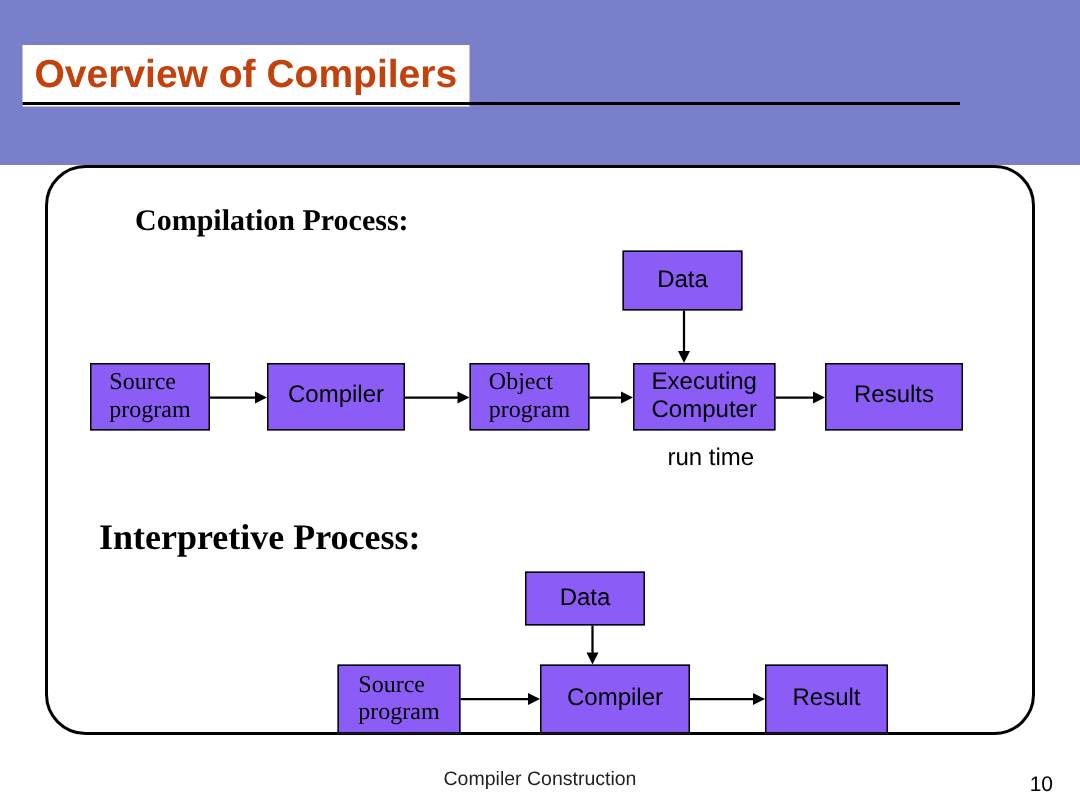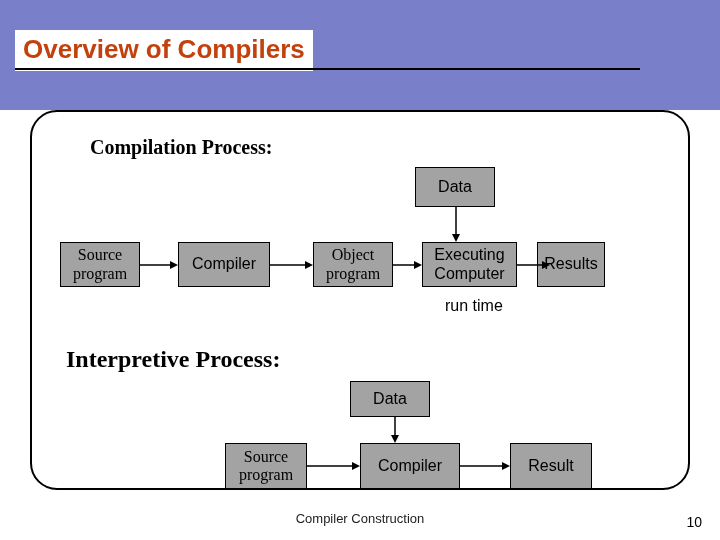--- a/index.html
+++ b/index.html
@@ -5,21 +5,21 @@
   *{box-sizing:border-box;margin:0;padding:0}
   body{width:720px;height:540px;background:#fff;font-family:Arial,Helvetica,sans-serif;position:relative;overflow:hidden}
   .header-band{background:#7a7fc9;height:110px;width:100%;position:relative}
   .title{position:absolute;top:30px;left:15px;background:#fff;font-size:26px;font-weight:bold;color:#c2410c;padding:4px 8px 6px 8px}
   .under-line{position:absolute;top:68px;left:15px;width:625px;height:2px;background:#000}
   .content{position:absolute;top:110px;left:30px;right:30px;bottom:50px;border:2px solid #000;border-radius:27px;padding:18px 28px}
   .sub-title{font-family:'Times New Roman',serif;font-size:20px;font-weight:bold;margin:6px 0 8px 30px}
   .sub-title2{font-family:'Times New Roman',serif;font-size:24px;font-weight:bold;margin:14px 0 8px 6px}
   .diagram{position:relative;height:165px}
   .diagram2{position:relative;height:115px}
-  .box{position:absolute;border:1.5px solid #000;background:#a3a3a3;display:flex;align-items:center;justify-content:center;text-align:center;font-size:16px;line-height:1.15;font-family:Arial}
+  .box{position:absolute;border:1.5px solid #000;background:#8b5cf6;display:flex;align-items:center;justify-content:center;text-align:left;font-size:16px;line-height:1.15;font-family:Arial}
   .serif{font-family:'Times New Roman',serif}
   .lbl{position:absolute;font-size:16px;font-family:Arial}
   .footer-text{position:absolute;bottom:14px;width:100%;text-align:center;font-size:13px;color:#222}
   .page-num{position:absolute;bottom:10px;right:18px;font-size:14px;font-weight:normal}
   svg{position:absolute;overflow:visible}
 </style>
 </head>
 <body>
 
 <div class="header-band">
@@ -35,21 +35,21 @@
 
     <div class="box" style="left:355px;top:0px;width:80px;height:40px">Data</div>
 
     <div class="box serif" style="left:0px;top:75px;width:80px;height:45px;white-space:pre-line">Source
 program</div>
     <div class="box" style="left:118px;top:75px;width:92px;height:45px">Compiler</div>
     <div class="box serif" style="left:253px;top:75px;width:80px;height:45px;white-space:pre-line">Object
 program</div>
     <div class="box" style="left:362px;top:75px;width:95px;height:45px;white-space:pre-line">Executing
 Computer</div>
-    <div class="box" style="left:477px;top:75px;width:68px;height:45px">Results</div>
+    <div class="box" style="left:490px;top:75px;width:92px;height:45px">Results</div>
 
     <svg style="left:395px;top:40px" width="2" height="35">
       <line x1="1" y1="0" x2="1" y2="30" stroke="#000" stroke-width="1.5"></line>
       <polygon points="1,35 -3,27 5,27" fill="#000"></polygon>
     </svg>
     <svg style="left:80px;top:96px" width="38" height="4">
       <line x1="0" y1="2" x2="32" y2="2" stroke="#000" stroke-width="1.5"></line>
       <polygon points="38,2 30,-2 30,6" fill="#000"></polygon>
     </svg>
     <svg style="left:210px;top:96px" width="43" height="4">

